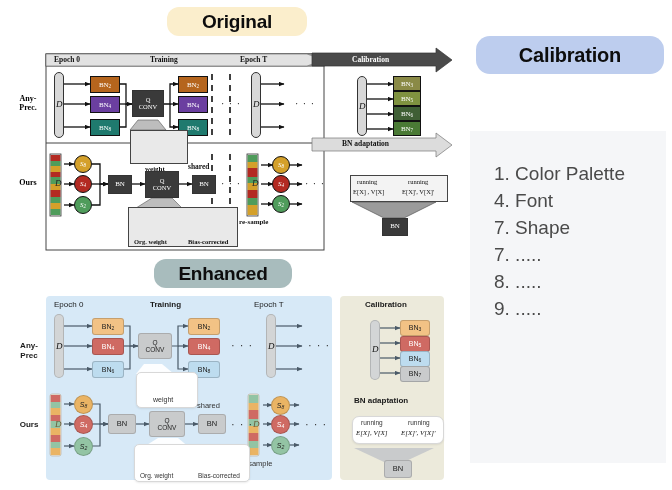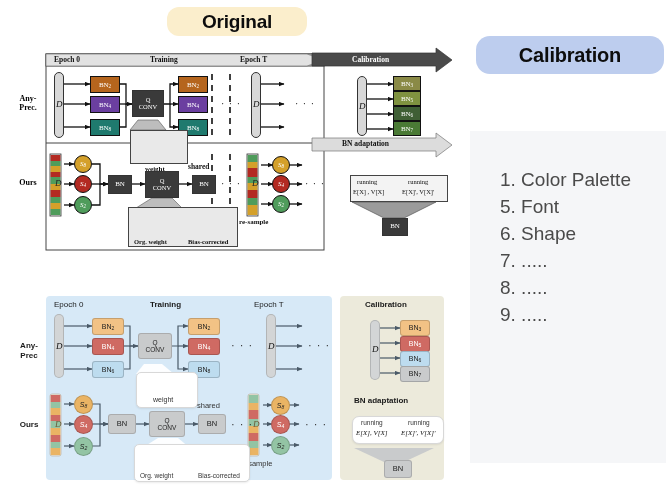--- a/index.html
+++ b/index.html
@@ -24,21 +24,21 @@
   #badge-original{left:167px;top:7px;width:140px;height:29px;background:#fbeecc;font-size:19px;}
   #badge-enhanced{left:154px;top:259px;width:138px;height:29px;background:#a8bcbd;font-size:19px;}
   #badge-suggestions{left:476px;top:36px;width:188px;height:38px;background:#bdcdee;font-size:20px;border-radius:14px;}
 
   
   #suggestions-panel{
     position:absolute;left:470px;top:131px;width:196px;height:332px;
     background:#f5f6f8;
   }
   #suggestions-list{
-    list-style:none;margin:12px;padding:24px 0 0 18px;
+    list-style:none;margin:6px;padding:24px 0 0 18px;
     color:#4a4a4a;font-size:19px;line-height:1.42;
   }
   #suggestions-list li{white-space:nowrap;}
 
   
   .diagram{position:absolute;}
   #diagram-original{left:12px;top:42px;width:444px;height:212px;}
   #diagram-enhanced{left:12px;top:292px;width:444px;height:192px;}
 
   .dg{position:absolute;left:0;top:0;}
@@ -293,20 +293,21 @@
 
     <div class="t o-small" style="left:209px;top:56px;font-size:10px;letter-spacing:1px;color:#111;">· · ·</div>
     <div class="t o-small" style="left:283px;top:56px;font-size:10px;letter-spacing:1px;color:#111;">· · ·</div>
     <div class="t o-small" style="left:209px;top:136px;font-size:10px;letter-spacing:1px;color:#111;">· · ·</div>
     <div class="t o-small" style="left:293px;top:136px;font-size:10px;letter-spacing:1px;color:#111;">· · ·</div>
   </div>
 
   <div class="t o-rowlabel" style="position:absolute;left:12px;top:94px;width:32px;">Any-<br>Prec.</div>
   <div class="t o-rowlabel" style="position:absolute;left:12px;top:178px;width:32px;">Ours</div>
 
+  <div class="badge" id="badge-enhanced">Enhanced</div>
 
   <div class="diagram" id="diagram-enhanced">
     <svg class="dg" width="444" height="192" viewBox="0 0 444 192">
       <defs>
         <marker id="ar-e" markerWidth="5" markerHeight="5" refX="4.2" refY="1.8" orient="auto">
           <path d="M0,0 L4.6,1.8 L0,3.6 z" fill="#4a5a68"></path>
         </marker>
         <marker id="ar-e2" markerWidth="6" markerHeight="6" refX="5" refY="2.2" orient="auto">
           <path d="M0,0 L5.6,2.2 L0,4.4 z" fill="#222"></path>
         </marker>
@@ -500,21 +501,21 @@
   </div>
 
   <div class="t e-rowlabel" style="position:absolute;left:12px;top:341px;width:34px;">Any-<br>Prec</div>
   <div class="t e-rowlabel" style="position:absolute;left:12px;top:420px;width:34px;">Ours</div>
 
   <div class="badge" id="badge-suggestions">Calibration</div>
 
   <div id="suggestions-panel">
     <ul id="suggestions-list">
       <li>1. Color Palette</li>
-      <li>5. Font</li>
-      <li>6. Shape</li>
+      <li>4. Font</li>
+      <li>7. Shape</li>
       <li>7.  .....</li>
       <li>8. .....</li>
       <li>9. .....</li>
     </ul>
   </div>
 
 </div>
 
 </body></html>

